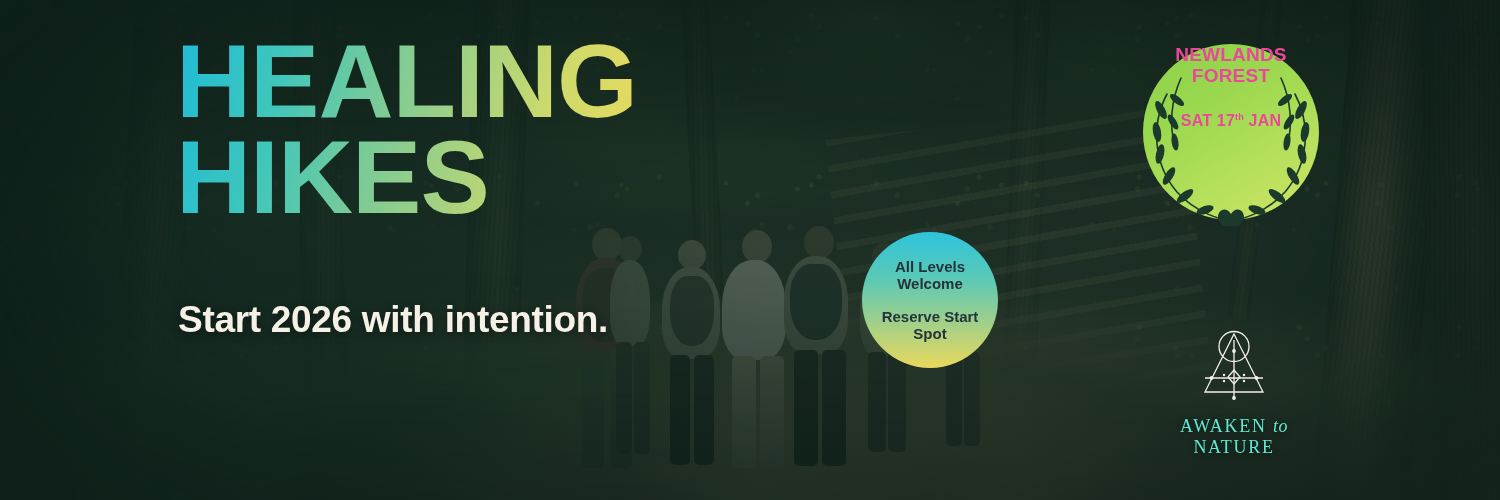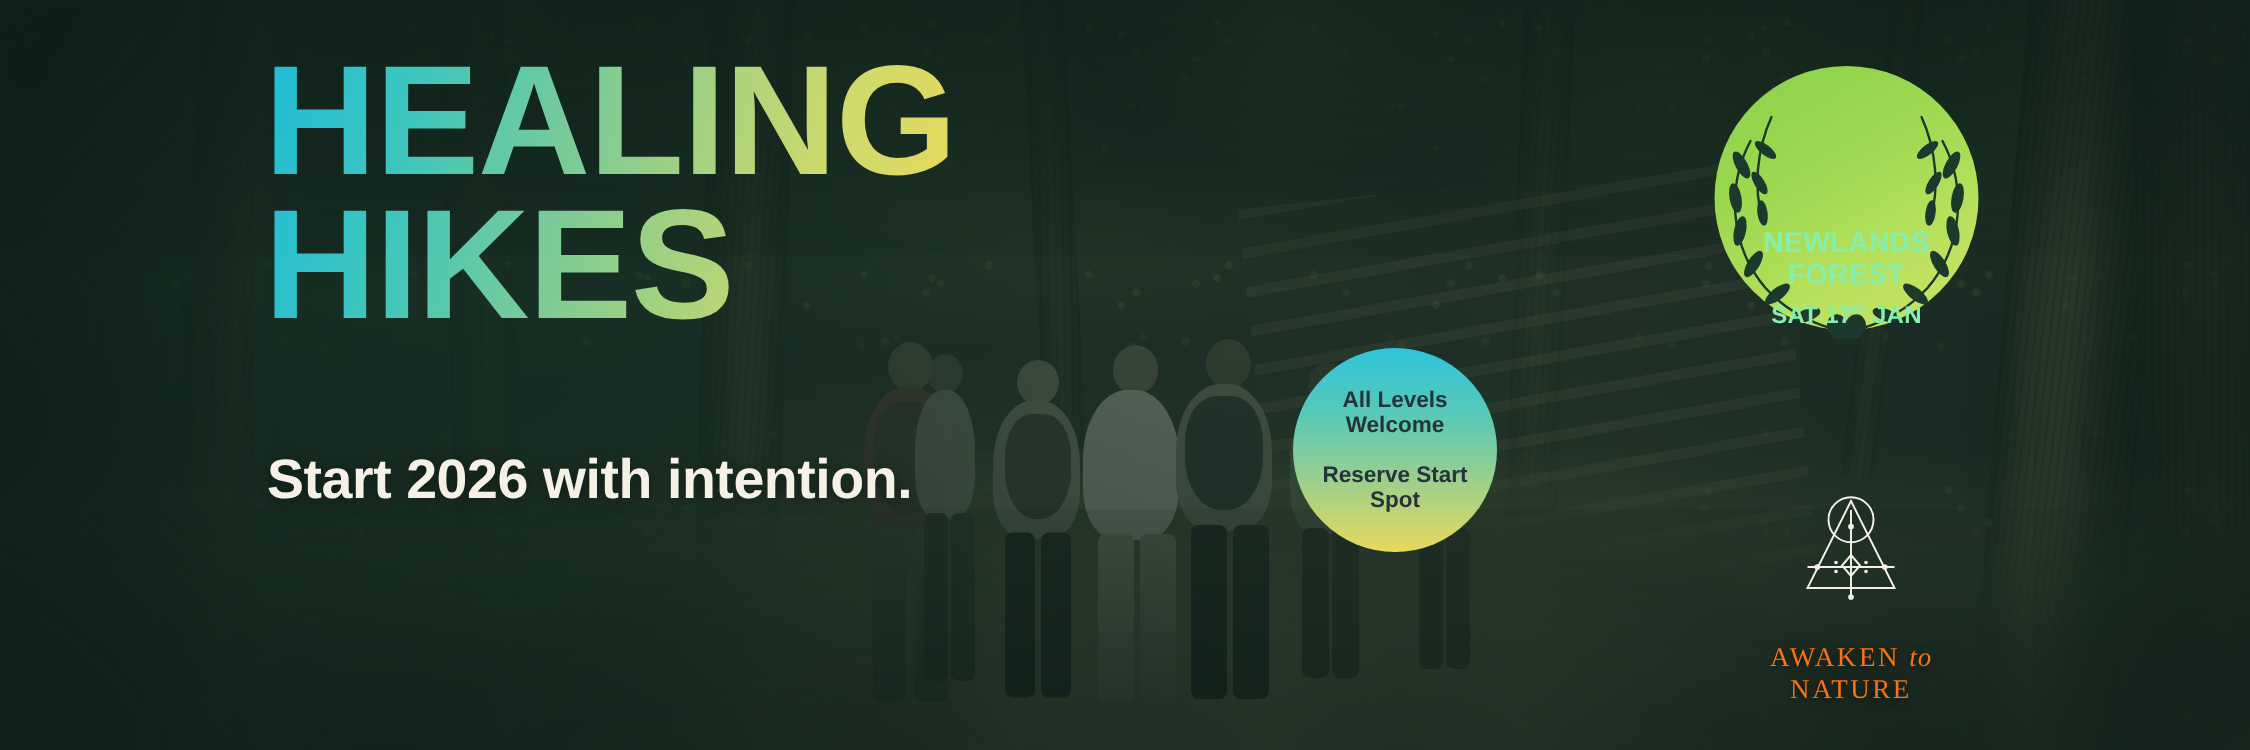--- a/index.html
+++ b/index.html
@@ -142,31 +142,31 @@
 
   
   .event-badge{ position:absolute; left:1143px; top:44px; width:176px; height:176px; }
   .eb-disc{
     position:absolute; inset:0; border-radius:50%;
     background:linear-gradient(150deg,#8BD14A 0%, #9BD84F 35%, #B6E05C 68%, #CFE465 100%);
   }
   .eb-wreath{ position:absolute; inset:-6px; }
   .eb-text{
     position:absolute; inset:0; display:flex; flex-direction:column;
-    align-items:center; justify-content:flex-end; color:#86efac; text-align:center;
+    align-items:center; justify-content:flex-start; color:#ec4899; text-align:center;
   }
   .eb-place{ font-size:19px; font-weight:700; line-height:1.12; letter-spacing:.2px; }
-  .eb-date{ font-size:16px; font-weight:700; margin-top:6px; letter-spacing:.2px; }
+  .eb-date{ font-size:16px; font-weight:700; margin-top:25px; letter-spacing:.2px; }
   .eb-date sup{ font-size:9px; vertical-align:super; }
 
   
   .logo{ position:absolute; left:1148px; top:326px; width:172px; }
   .logo-mark{ display:block; margin:0 auto; }
   .logo-text{
-    margin-top:24px; text-align:center; color:#f97316;
+    margin-top:12px; text-align:center; color:#5eead4;
     font-family:"Liberation Serif", serif; font-size:18px; letter-spacing:1.7px;
     text-shadow:0 1px 6px rgba(0,0,0,.6);
   }
   .logo-text i{ font-style:italic; letter-spacing:.6px; }
 </style>
 </head>
 <body>
 
 <div id="banner">
 

